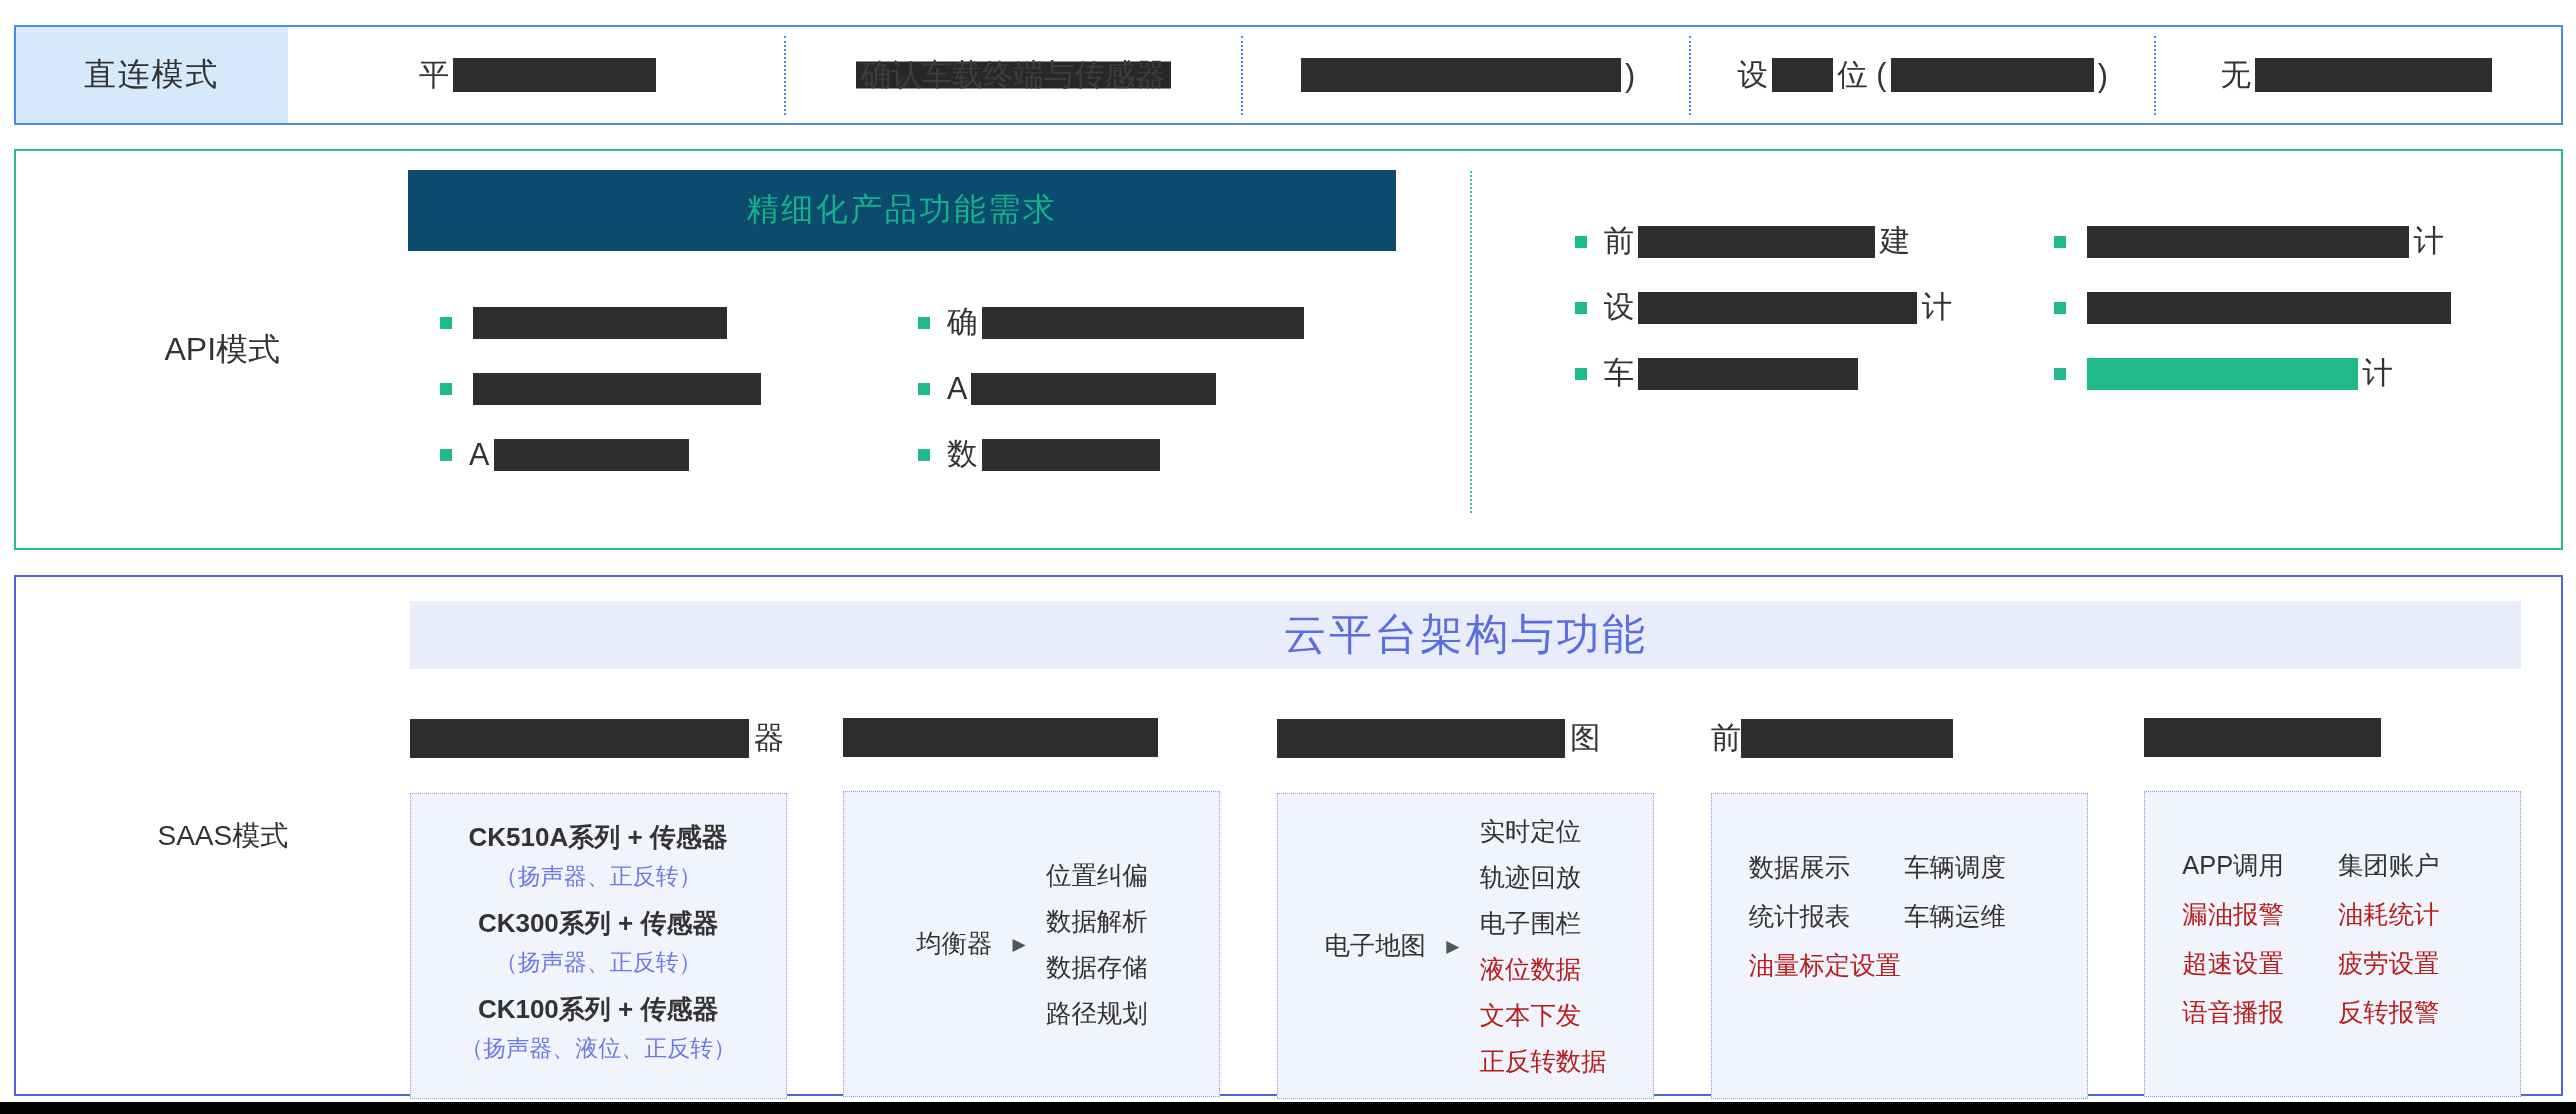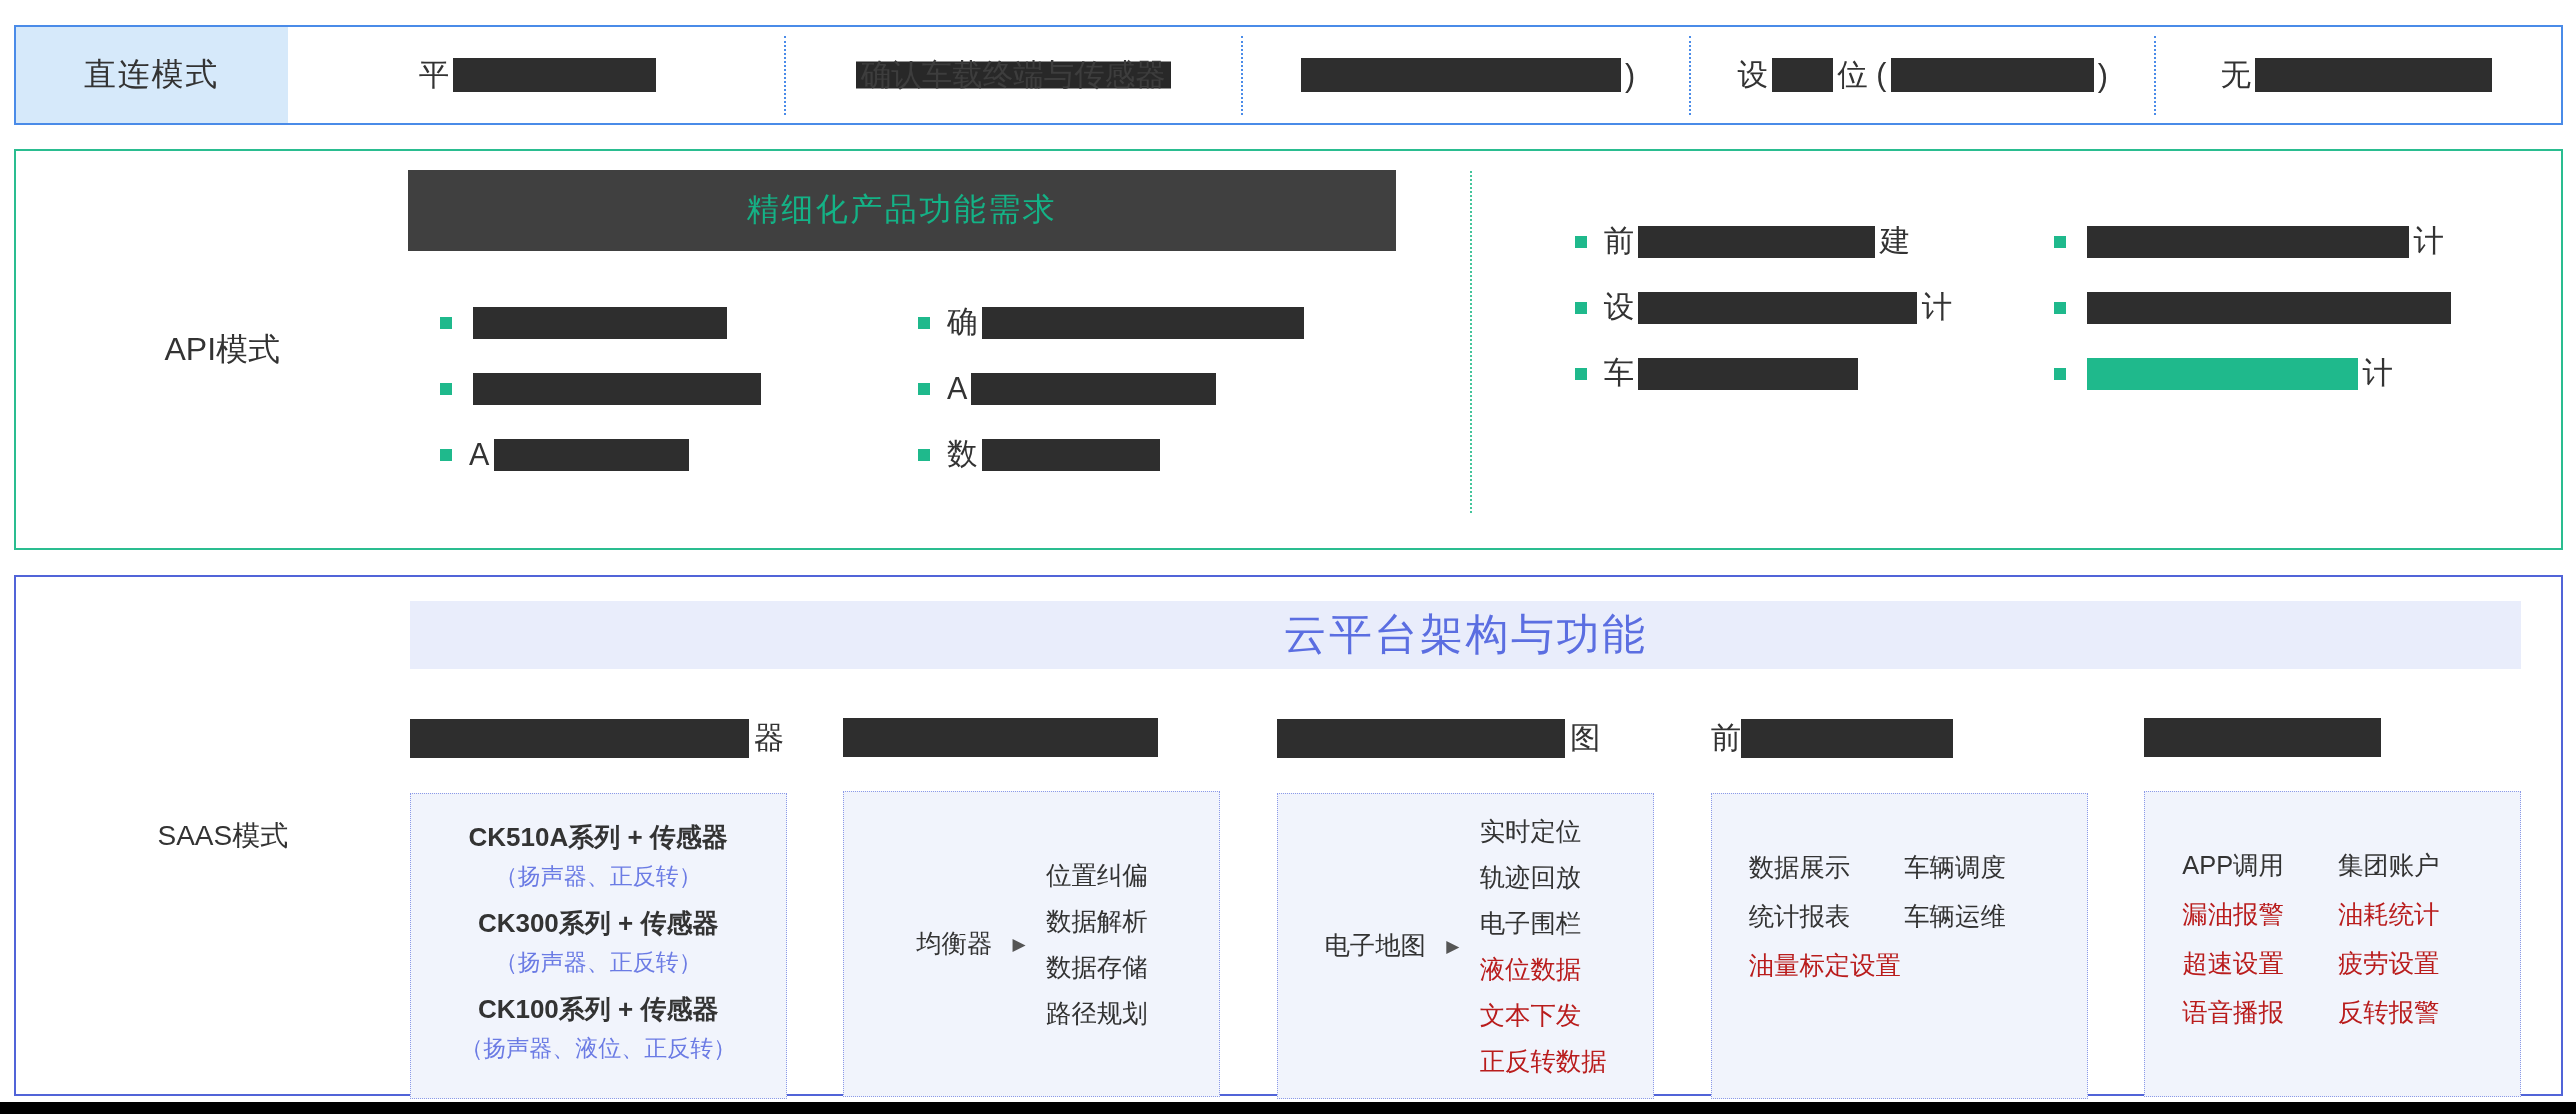--- a/index.html
+++ b/index.html
@@ -30,21 +30,21 @@
   .seg-overlay::before { content: ""; position: absolute; left: 0; right: 0; top: 50%; height: 27px; transform: translateY(-50%); background: #282828; z-index: -1; }
 
   
   .row-api { top: 149px; height: 401px; border: 2.5px solid #2ABD90; }
   .api-label { position: absolute; left: 149px; top: 0; height: 100%; display: flex; align-items: center; font-size: 32px; }
   .api-content { position: absolute; left: 379px; top: 18.6px; right: 13.5px; bottom: 13.5px; display: flex; }
   .api-half { flex: 1; }
   .api-half.first .half-inner { margin: 0 74px 0 13.5px; }
   .api-half.second .half-inner { margin: 0 13.5px 0 71px; }
   .api-sep { width: 0; border-left: 2.5px dotted #43C59B; margin: 1.7px 0 22px 0; }
-  .api-header { height: 81px; background: #404040; color: #14B286; font-size: 32px; display: flex; align-items: center; justify-content: center; letter-spacing: 2.5px; }
+  .api-header { height: 81px; background: #0c4a6e; color: #14B286; font-size: 32px; display: flex; align-items: center; justify-content: center; letter-spacing: 2.5px; }
   .api-grid { margin-top: 39px; display: grid; grid-auto-flow: column; grid-template-columns: 1fr 1fr; grid-template-rows: repeat(3, 66px); align-items: center; padding-left: 32px; }
   .api-item { display: flex; align-items: center; font-size: 30.5px; }
   .api-item .seg-bar { height: 32px; }
   .bullet { width: 12px; height: 12px; background: #1FB98C; margin-right: 17px; flex: none; }
   .segs { display: inline-flex; align-items: center; }
 
   
   .row-saas { top: 575px; height: 521px; border: 2.5px solid #5164D8; }
   .saas-label { position: absolute; left: 142px; top: 0; height: 100%; display: flex; align-items: center; font-size: 28px; }
   .saas-content { position: absolute; left: 379px; top: 24px; right: 24px; }

